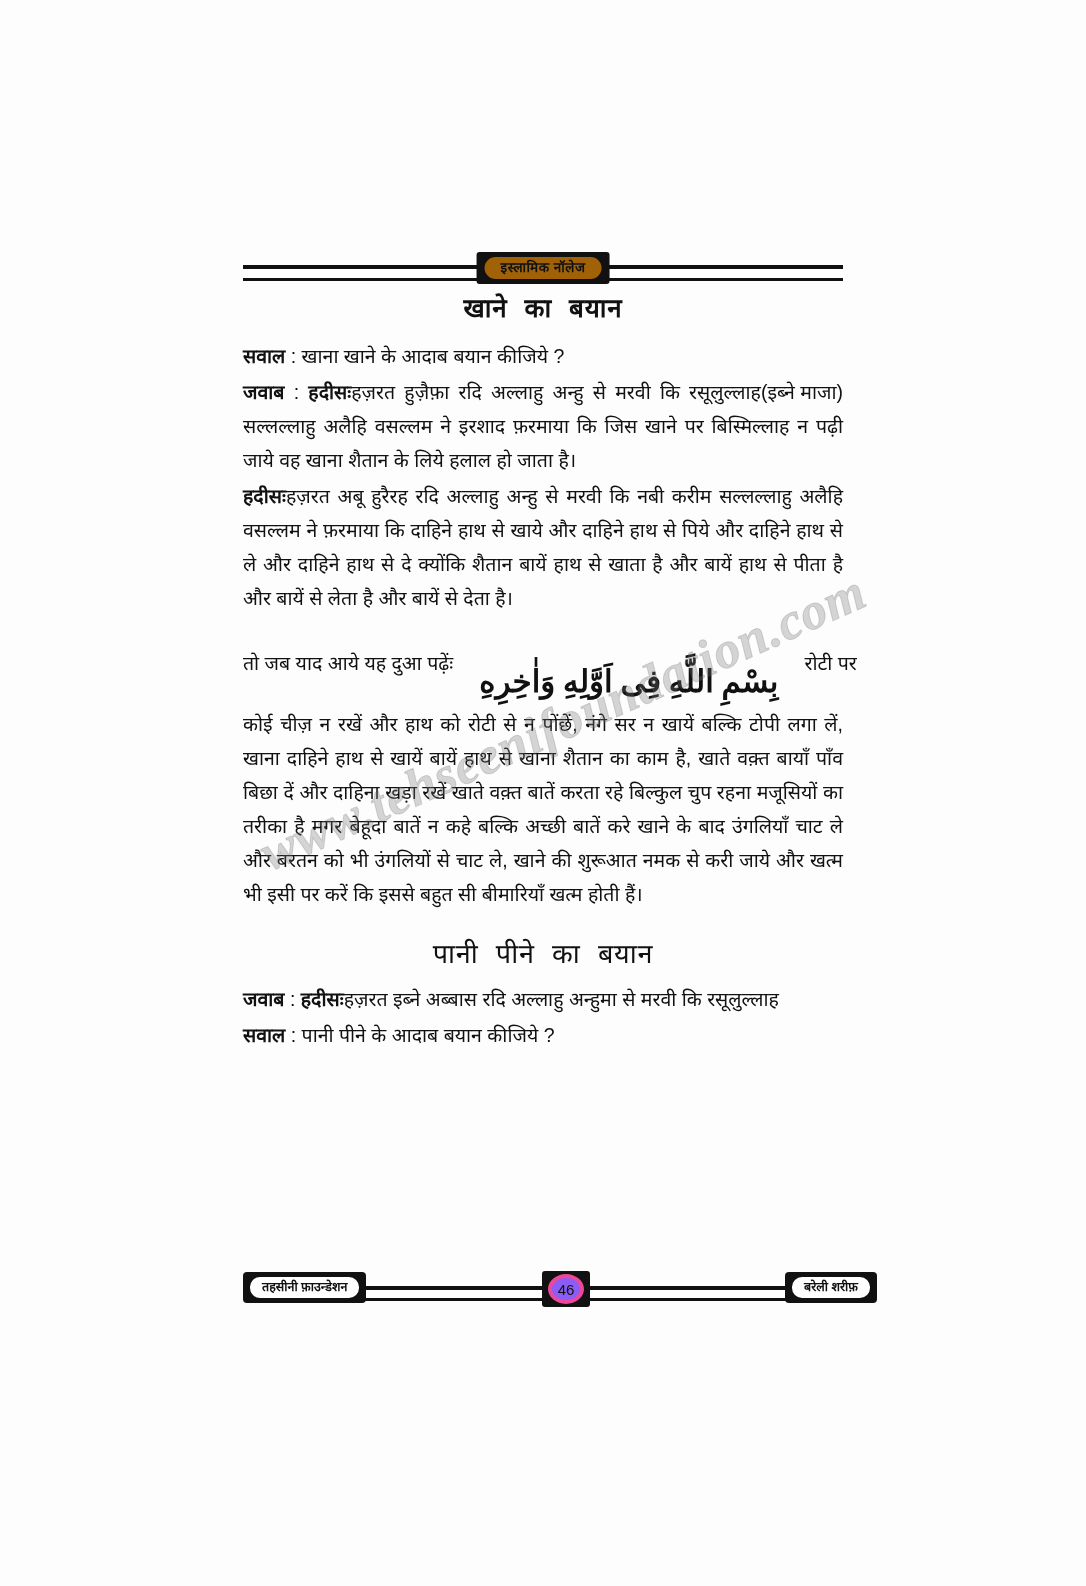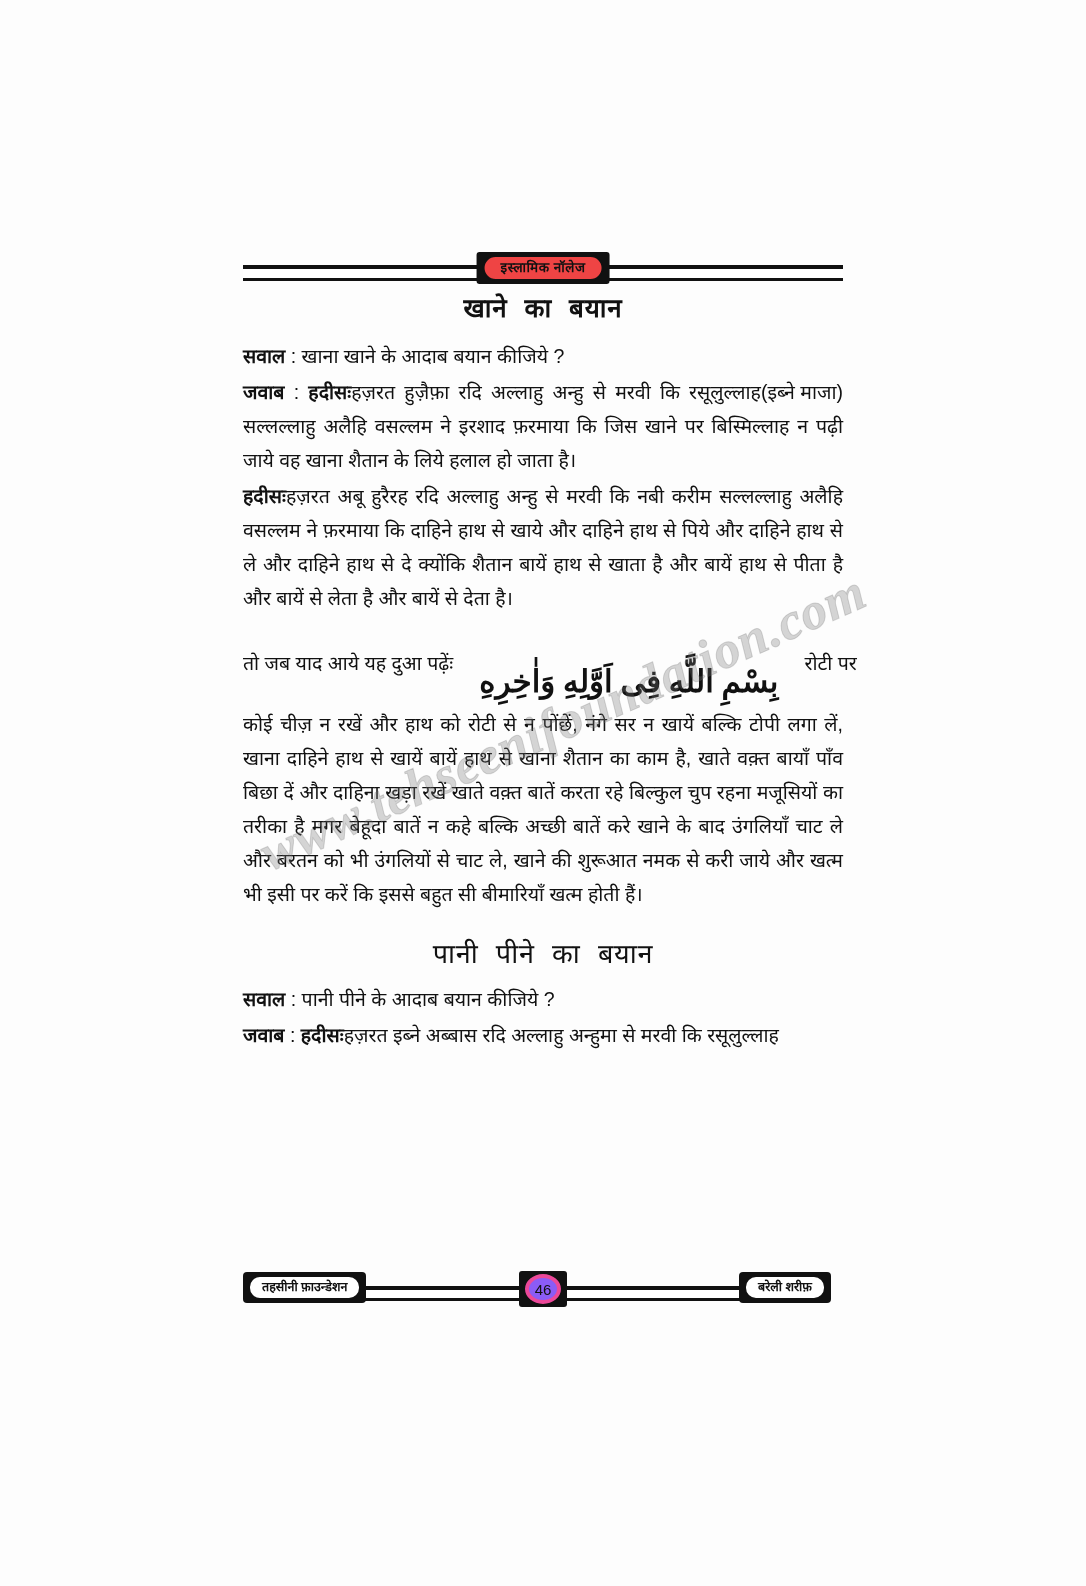--- a/index.html
+++ b/index.html
@@ -73,21 +73,21 @@
     position: absolute;
     left: 50%;
     top: 0;
     transform: translateX(-50%);
     background: #111;
     padding: 3px 6px;
     border-radius: 3px;
     z-index: 3;
   }
   .banner .plaque-inner {
-    background: #ef4444;
+    background: #a16207;
     border: 2px solid #111;
     border-radius: 13px;
     padding: 1px 16px;
     font-size: 13.5px;
     font-weight: bold;
     white-space: nowrap;
     letter-spacing: 0.5px;
     line-height: 1.5;
   }
 
@@ -162,20 +162,21 @@
   }
   .dua-tail { white-space: nowrap; }
 
   
   .footer {
     position: absolute;
     left: 243px;
     top: 1272px;
     width: 600px;
     height: 40px;
+    padding-left: 46px;
   }
   .footer .frule {
     position: absolute;
     left: 70px;
     right: 70px;
     top: 14px;
     height: 8px;
     border-top: 4px solid #111;
     border-bottom: 3px solid #111;
     background: #fff;
@@ -259,25 +260,25 @@
       <span class="dua-lead">तो जब याद आये यह दुआ पढ़ेंः</span>
       <span class="arabic">بِسْمِ اللَّهِ فِى اَوَّلِهِ وَاٰخِرِهِ</span>
       <span class="dua-tail">रोटी पर</span>
     </div>
 
     <p class="para">कोई चीज़ न रखें और हाथ को रोटी से न पोंछें, नंगे सर न खायें बल्कि टोपी लगा लें, खाना दाहिने हाथ से खायें बायें हाथ से खाना शैतान का काम है, खाते वक़्त बायाँ पाँव बिछा दें और दाहिना खड़ा रखें खाते वक़्त बातें करता रहे बिल्कुल चुप रहना मजूसियों का तरीका है मगर बेहूदा बातें न कहे बल्कि अच्छी बातें करे खाने के बाद उंगलियाँ चाट ले और बरतन को भी उंगलियों से चाट ले, खाने की शुरूआत नमक से करी जाये और खत्म भी इसी पर करें कि इससे बहुत सी बीमारियाँ खत्म होती हैं।</p>
 
     <h2 class="section-title">पानी  पीने  का  बयान</h2>
 
     <p class="para qa">
+      <span class="lbl">जवाब</span><span> : </span><span class="lbl">हदीसः</span><span>हज़रत इब्ने अब्बास रदि अल्लाहु अन्हुमा से मरवी कि रसूलुल्लाह</span>
+    </p>
+
+    <p class="para qa">
       <span class="lbl">सवाल</span><span> : </span><span>पानी पीने के आदाब बयान कीजिये ?</span>
-    </p>
-
-    <p class="para qa">
-      <span class="lbl">जवाब</span><span> : </span><span class="lbl">हदीसः</span><span>हज़रत इब्ने अब्बास रदि अल्लाहु अन्हुमा से मरवी कि रसूलुल्लाह</span>
     </p>
 
   </div>
 
   <div class="footer">
     <div class="frule"></div>
     <div class="pill left">
       <div class="pill-inner">तहसीनी फ़ाउन्डेशन</div>
     </div>
     <div class="pageno">

